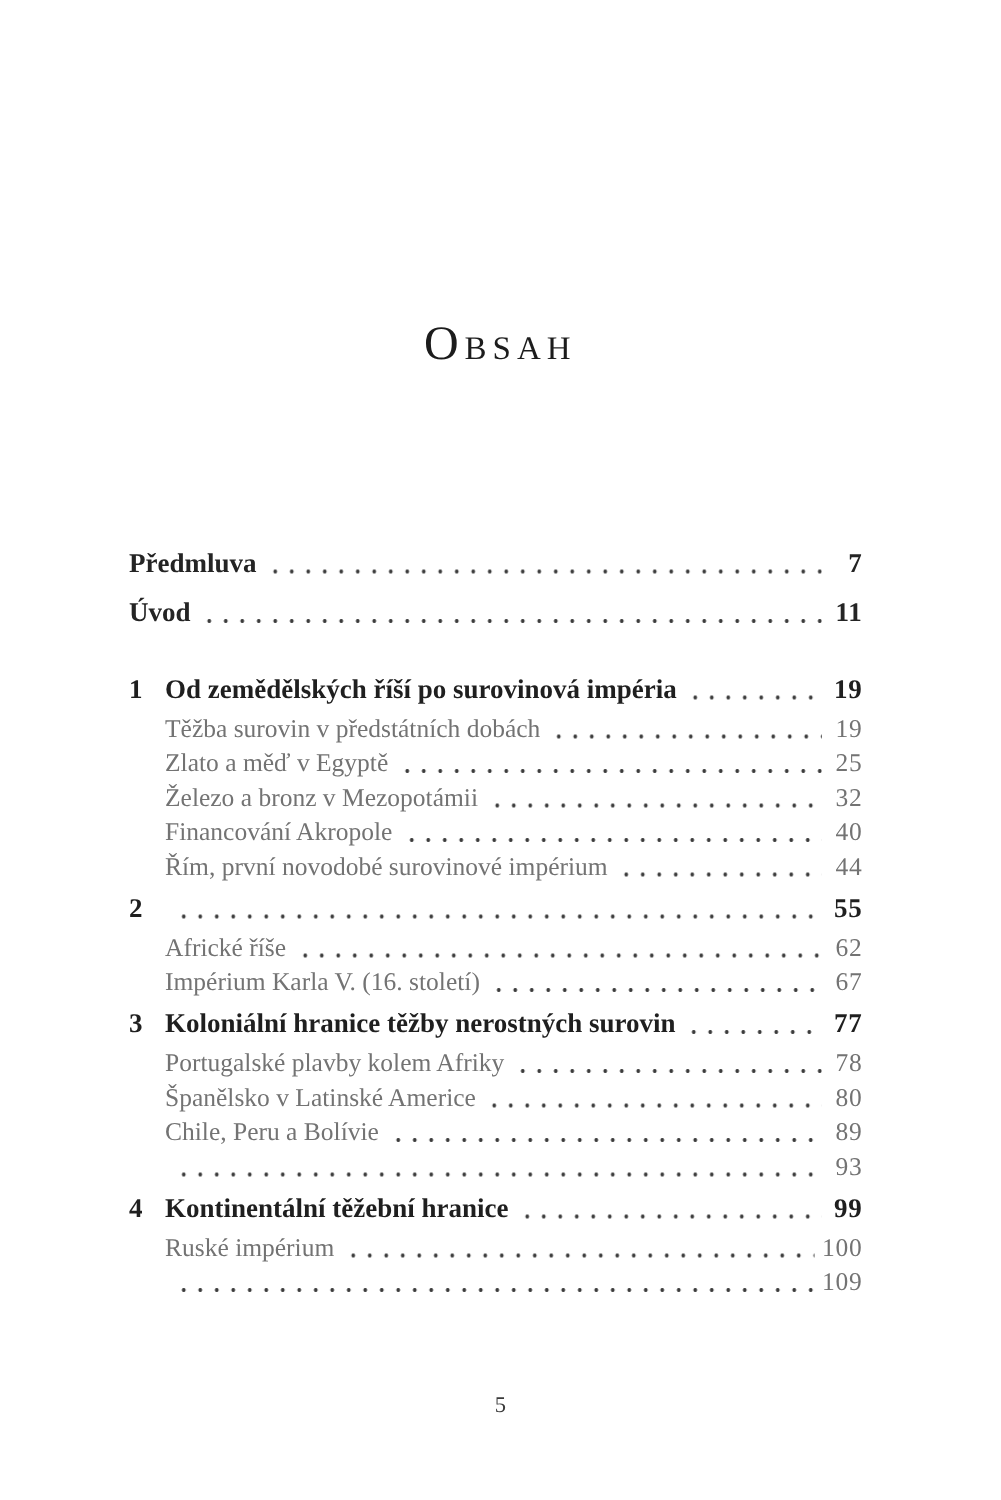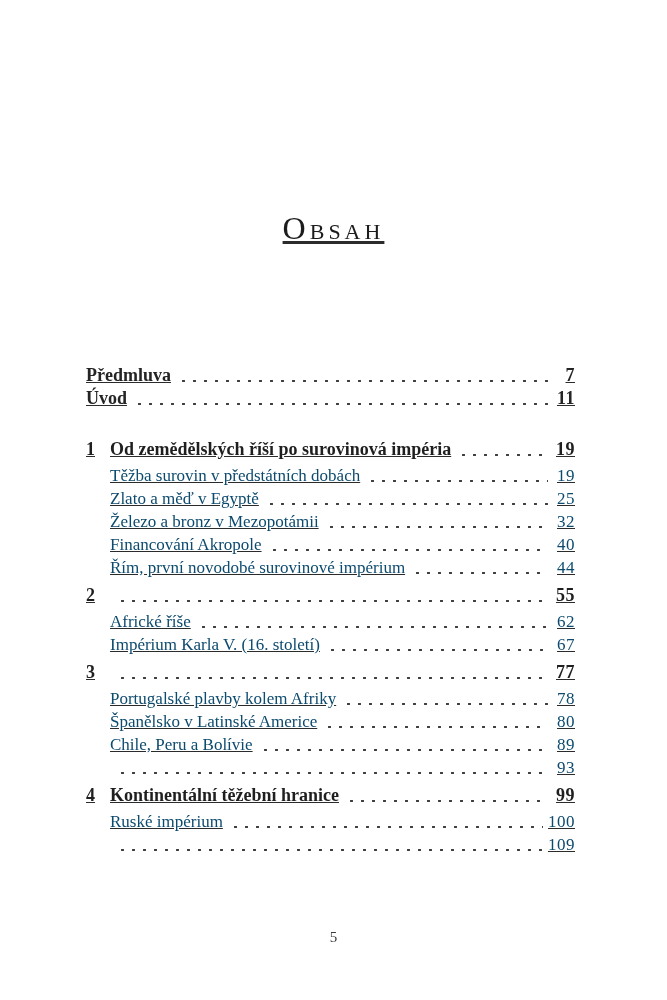--- a/index.html
+++ b/index.html
@@ -9,42 +9,41 @@
   }
   .book-page {
     position: relative;
     width: 667px;
     height: 1000px;
     background: #ffffff;
     font-family: "Liberation Serif", "DejaVu Serif", serif;
     color: #2b2b2b;
     overflow: hidden;
     box-sizing: border-box;
-    text-decoration: underline;
   }
   .page-title {
     margin: 0;
     padding-top: 210px;
     text-align: center;
     font-variant: small-caps;
     font-weight: 500;
     font-size: 32px;
     line-height: 36px;
     letter-spacing: 4px;
     color: #1c1c1c;
   }
   .toc {
     margin: 118px 92px 0 86px;
   }
   .row {
     display: flex;
     align-items: baseline;
     line-height: 23px;
     font-size: 17px;
-    color: #0c4a6e;
+    color: #737373;
   }
   .row .label {
     white-space: nowrap;
   }
   .row .leader {
     flex: 1;
     align-self: stretch;
     margin: 0 5px 0 7px;
     background-image: radial-gradient(circle, #3c3c3c 1.1px, rgba(0,0,0,0) 1.45px);
     background-size: 11px 4px;
@@ -55,21 +54,21 @@
     white-space: nowrap;
     text-align: right;
     min-width: 22px;
     letter-spacing: 0.5px;
   }
   .row.front {
     font-weight: bold;
     font-size: 18px;
     color: #242424;
   }
-  .row.front-first { }
+  .row.front-first { margin-bottom: 10px; }
   .row.front-last  { margin-bottom: 28px; }
   .chapter { margin-top: 5px; }
   .row.chapter-title {
     font-weight: bold;
     font-size: 18px;
     color: #1f1f1f;
     margin-bottom: 3px;
   }
   .row.chapter-title .num {
     width: 24px;
@@ -150,20 +149,21 @@
         </div>
         <div class="row section">
           <span class="label">Impérium Karla V. (16. století)</span>
           <span class="leader"></span>
           <span class="pageno">67</span>
         </div>
       </div>
       <div class="chapter">
         <div class="row chapter-title">
           <span class="num">3</span>
+          <span class="label">Koloniální hranice těžby nerostných surovin</span>
           <span class="leader"></span>
           <span class="pageno">77</span>
         </div>
         <div class="row section">
           <span class="label">Portugalské plavby kolem Afriky</span>
           <span class="leader"></span>
           <span class="pageno">78</span>
         </div>
         <div class="row section">
           <span class="label">Španělsko v Latinské Americe</span>

